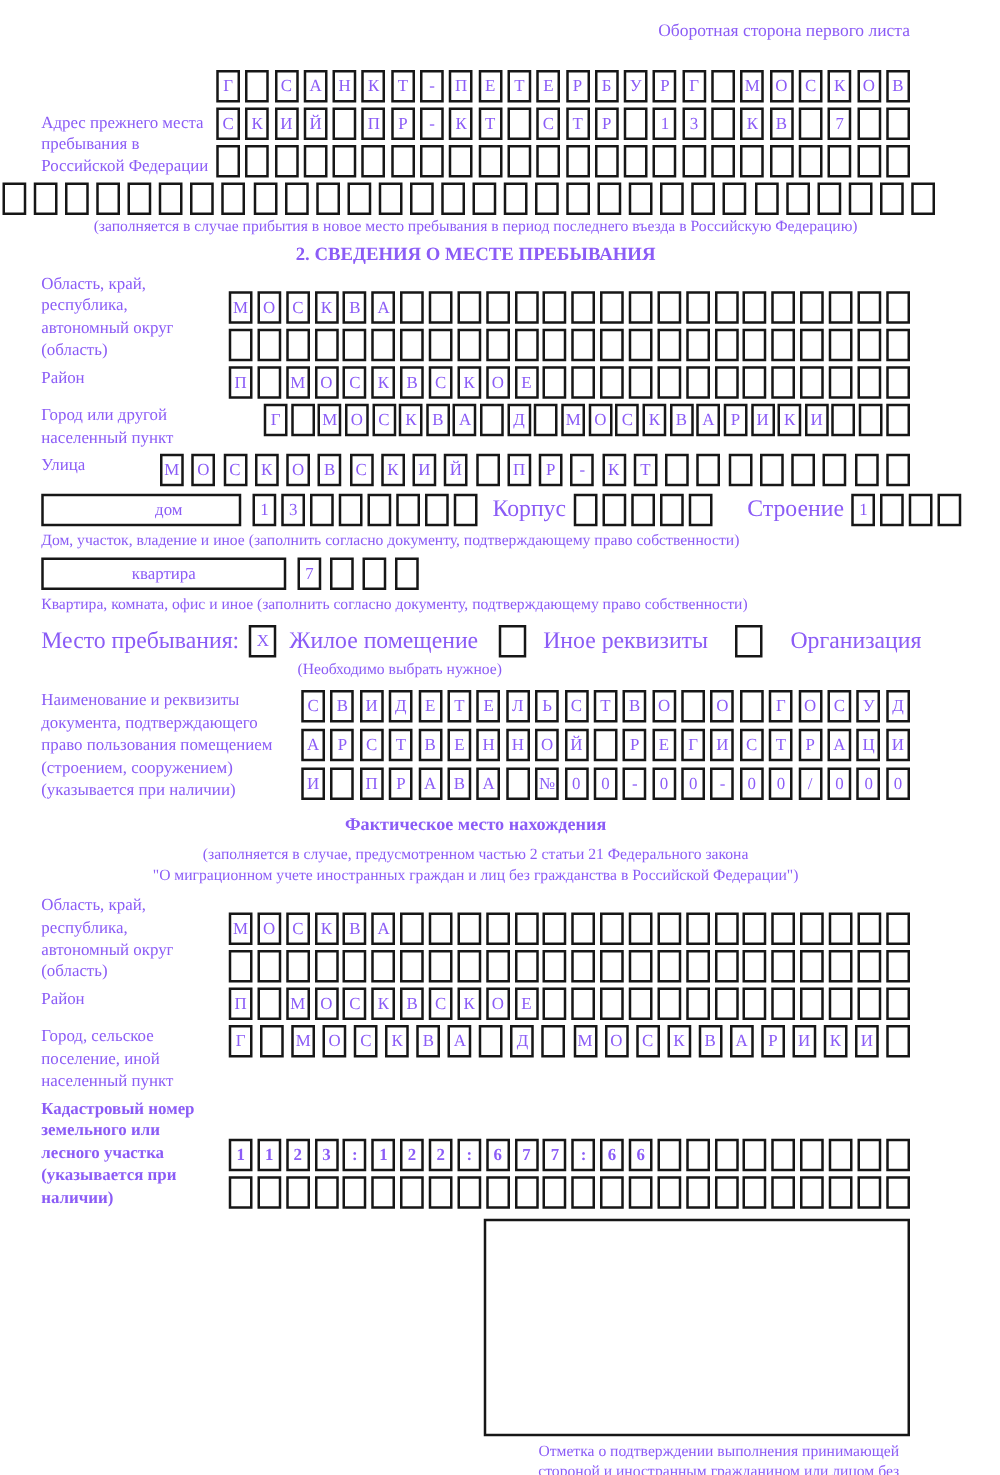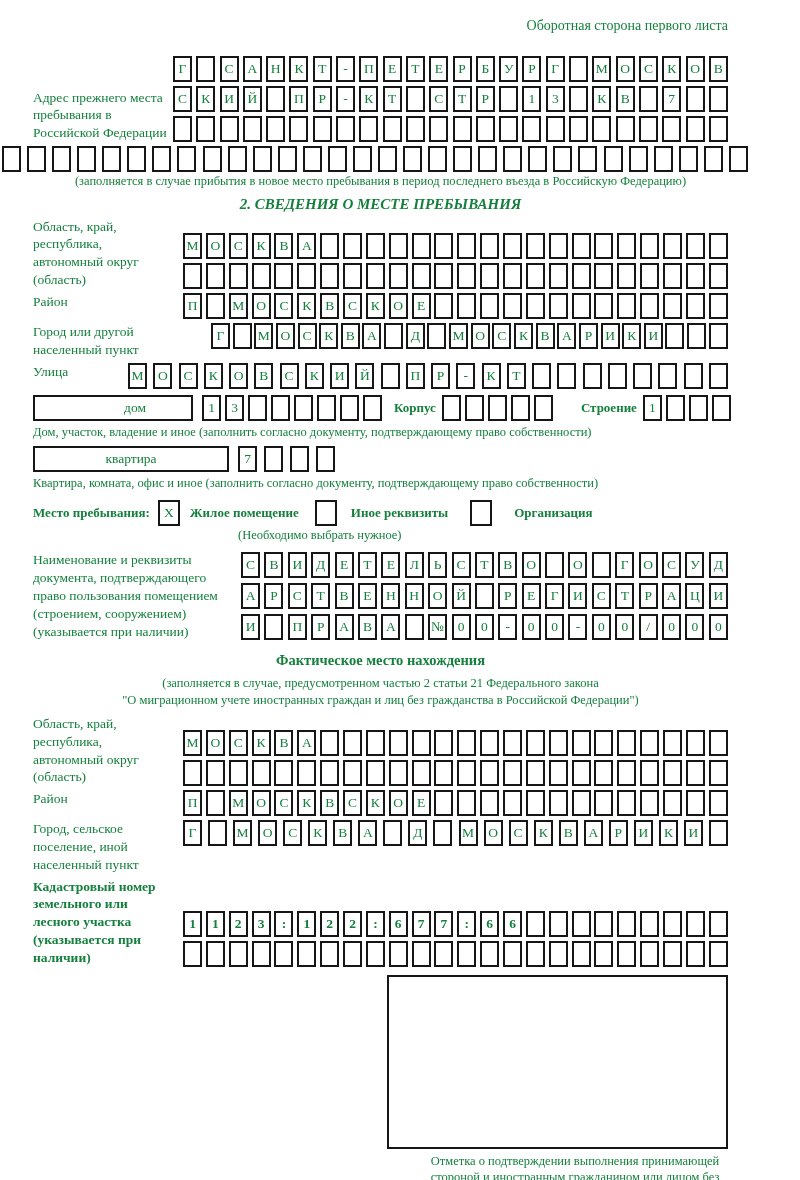--- a/index.html
+++ b/index.html
@@ -1,18 +1,18 @@
 <!DOCTYPE html>
 <html><head>
 <meta charset="utf-8">
 <style>
   html,body{margin:0;padding:0;background:#ffffff;}
   .page{
     width:780px;height:1180px;box-sizing:border-box;
-    background:#ffffff;color:#15803d;
+    background:#ffffff;color:#8b5cf6;
     font-family:"Liberation Serif","DejaVu Serif",serif;
     padding:10px 52px 0 33px;position:relative;overflow:hidden;
   }
   .hdr-note{text-align:right;font-size:14px;margin:8px 0 22px 0;}
   .frow{display:flex;align-items:flex-start;margin-bottom:4px;}
   .fgroup{display:flex;align-items:flex-end;margin-bottom:4px;}
   .fcol{flex:1;display:flex;flex-direction:column;gap:4px;min-width:0;}
   .flabel{flex:none;font-size:13.5px;line-height:1.32;}
   .boxes{display:flex;justify-content:space-between;flex:1;min-width:0;}
   .boxes-fixed{display:flex;gap:4px;flex:none;}
@@ -20,35 +20,35 @@
     box-sizing:border-box;flex:none;width:19px;height:26px;
     border:2px solid #161616;display:inline-flex;align-items:center;justify-content:center;
     font-size:13.5px;background:#fff;
   }
   .widebox{
     box-sizing:border-box;flex:none;height:26px;border:2px solid #161616;
     display:inline-flex;align-items:center;justify-content:center;font-size:13.5px;background:#fff;
   }
   .caption{font-size:12.5px;line-height:1.25;}
   .caption-center{text-align:center;}
-  .sec-title{text-align:center;font-weight:bold;font-size:15px;margin:6px 0 5px 0;font-style:italic;}
+  .sec-title{text-align:center;font-weight:bold;font-size:15px;margin:6px 0 5px 0;}
   .sub-title{text-align:center;font-weight:bold;font-size:14.5px;margin:12px 0 6px 0;}
   .subnote{text-align:center;font-size:12.5px;line-height:1.3;}
   .lbl-adres{width:140px;}
   .lbl-oblast{width:150px;padding-right:8px;box-sizing:border-box;}
   .lbl-oblast .inner{max-width:118px;}
   .lbl-raion{width:150px;}
   .lbl-gorod{width:178px;padding-right:8px;box-sizing:border-box;}
   .lbl-ulitsa{width:95px;}
   .lbl-svid{width:208px;padding-right:10px;box-sizing:border-box;}
   .lbl-oblast3{width:150px;padding-right:8px;box-sizing:border-box;}
   .lbl-gorod3{width:150px;padding-right:6px;box-sizing:border-box;}
   .lbl-kad{width:150px;padding-right:8px;box-sizing:border-box;}
   .fullrow{margin-left:-31px;width:746px;display:flex;justify-content:space-between;}
-  .inline-lbl{font-size:13px;line-height:26px;flex:none;font-weight:bold;}
+  .inline-lbl{font-size:19px;line-height:26px;flex:none;}
   .mesto-row{display:flex;align-items:center;margin:8px 0 2px 0;}
   .chk{
     box-sizing:border-box;flex:none;width:22px;height:26px;border:2px solid #161616;
     display:inline-flex;align-items:center;justify-content:center;font-size:13.5px;background:#fff;
   }
   .stamp-wrap{margin-top:8px;}
   .stamp-box{
     box-sizing:border-box;margin-left:354px;width:341px;height:174px;
     border:2px solid #161616;background:#fff;
   }

